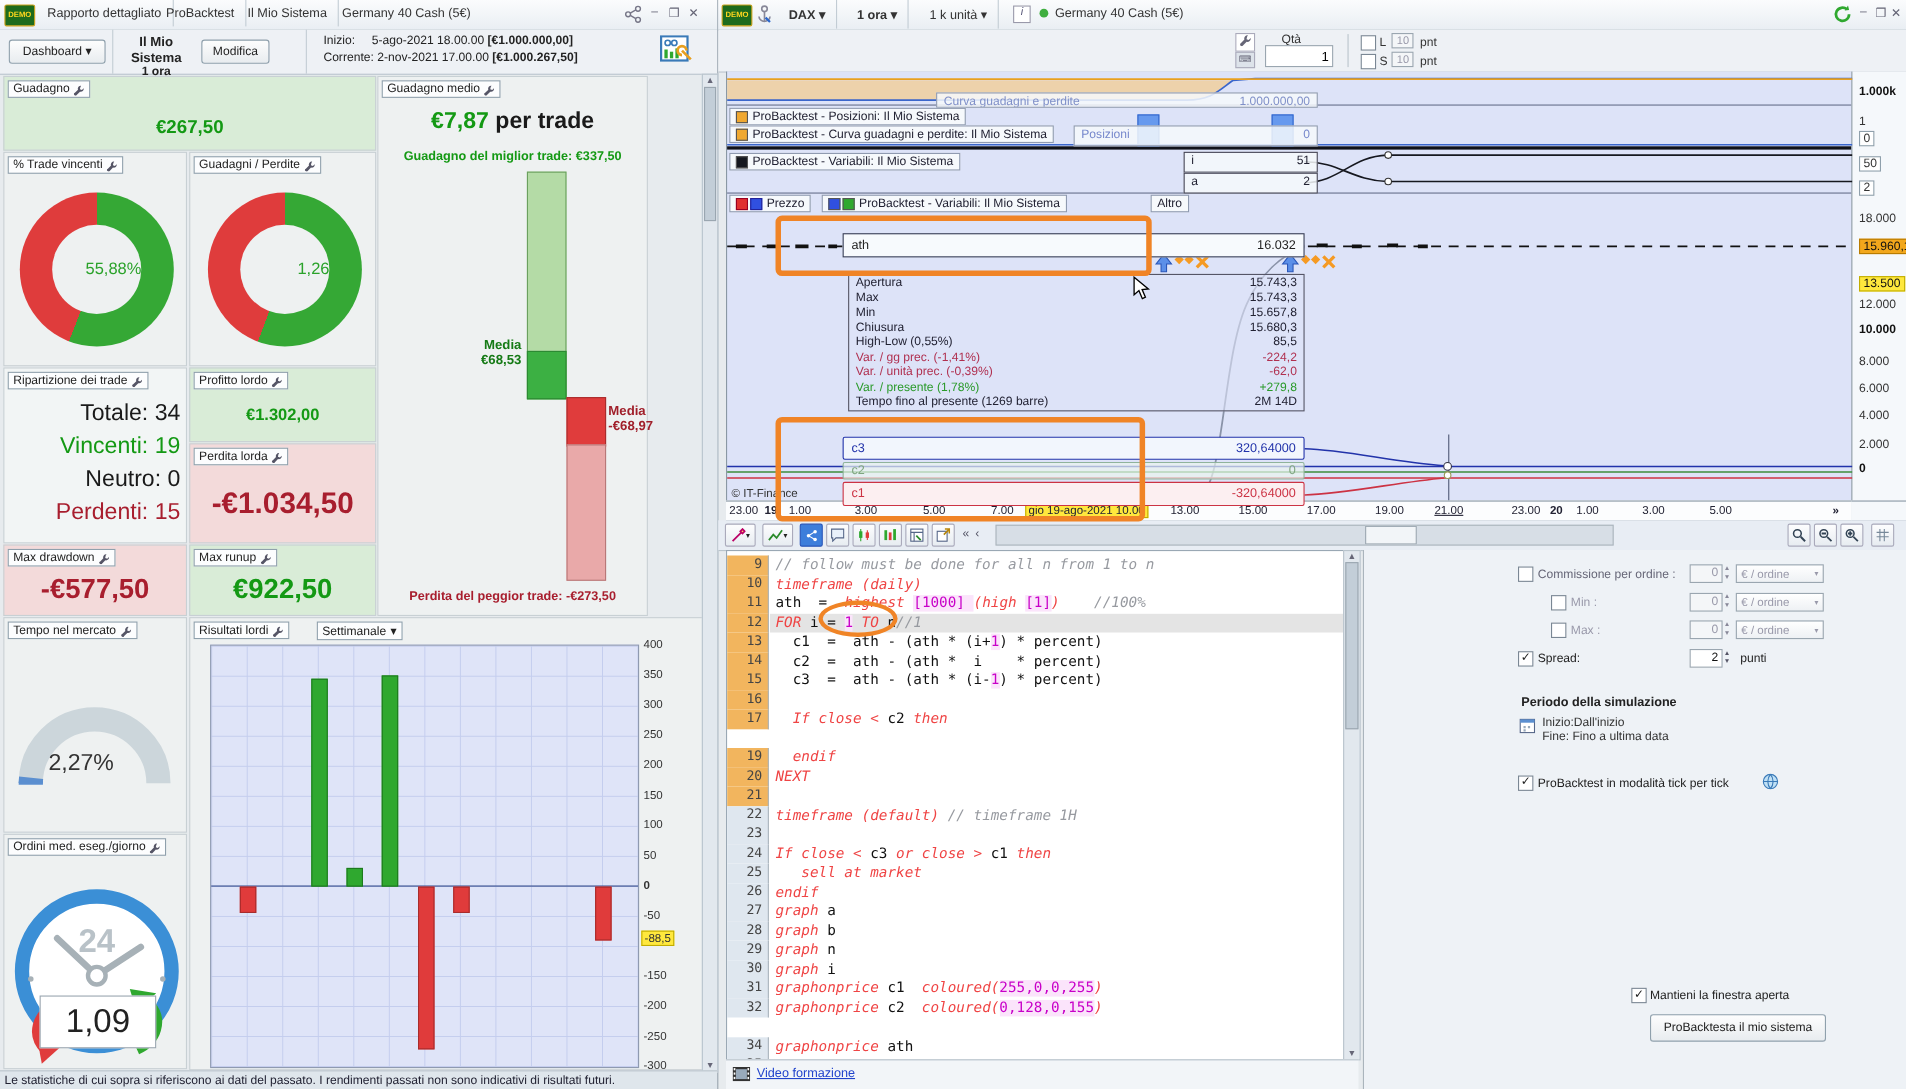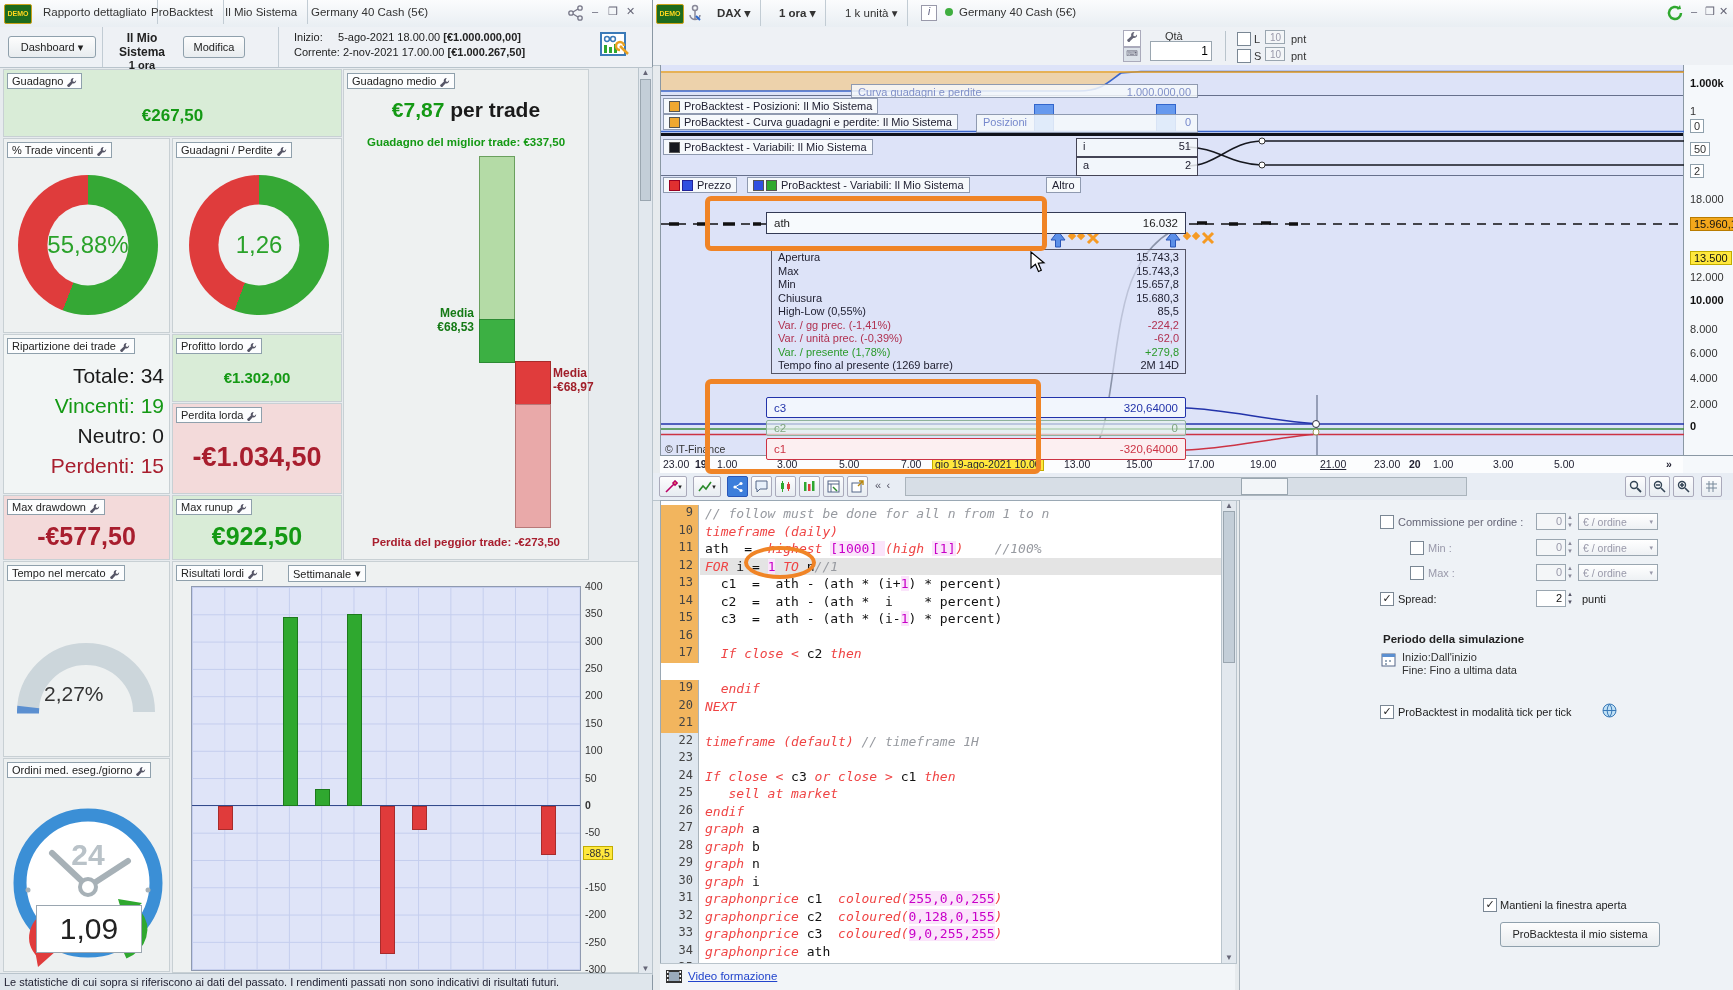--- a/index.html
+++ b/index.html
@@ -10,22 +10,22 @@
   .ttab{display:inline-block;padding:6px 10px;border-right:1px solid #c2ccd4;font-size:11.5px;color:#333;}
   .btn{background:linear-gradient(#fdfdfd,#e8ecef);border:1px solid #8fa0ac;border-radius:3px;
        text-align:center;font-size:11px;color:#222;}
   .ptab{position:absolute;background:#fcfdfe;border:1px solid #8fa0ac;font-size:11px;color:#222;
         padding:1px 4px;display:flex;align-items:flex-end;gap:4px;white-space:nowrap;z-index:3;}
   .panel{position:absolute;background:#eef1f1;border:1px solid #c8d0d4;}
   .panel.green{background:#d9ecd7;}
   .panel.pink{background:#f3dada;}
   .donut{position:absolute;border-radius:50%;}
   .donut .hole{position:absolute;left:50%;top:50%;transform:translate(-50%,-50%);
-        width:58%;height:58%;border-radius:50%;background:#eef1f1;display:flex;align-items:center;justify-content:center;
-        font-size:24px;color:#2aa22a;}
+        width:58%;height:58%;border-radius:50%;background:#eef1f1;display:flex;align-items:center;justify-content:flex-end;
+        font-size:15px;color:#2aa22a;}
   .grn{color:#149914;} .red{color:#a81e2e;} .blk{color:#1a1a1a;}
   .chart-bg{background:#dde3f8;}
   .htab{position:absolute;background:#f6f9fc;border:1px solid #8f9ab0;font-size:11px;color:#223;
         padding:1px 5px;display:flex;align-items:center;gap:4px;white-space:nowrap;z-index:5;}
   .sq{display:inline-block;width:9px;height:9px;border:1px solid #555;}
   .vbox{position:absolute;border:1px solid #8f9ab0;font-size:11px;display:flex;justify-content:space-between;
         padding:1px 6px;background:rgba(246,249,252,.85);z-index:4;}
   .pirow{display:flex;justify-content:space-between;font-size:11px;line-height:13.5px;padding:0 6px;}
   .scl{position:absolute;font-size:11px;color:#333;left:6px;white-space:nowrap;}
   .scl.b{font-weight:bold;color:#111;}
@@ -588,21 +588,21 @@
         <div class="tlab b" style="left: 35px;">19</div>
         <div class="tlab" style="left: 57px;">1.00</div>
         <div class="tlab" style="left: 117px;">3.00</div>
         <div class="tlab" style="left: 179px;">5.00</div>
         <div class="tlab" style="left: 241px;">7.00</div>
         <div class="tlab y" style="left: 272px;">gio 19-ago-2021 10.00</div>
         <div class="tlab" style="left: 404px;">13.00</div>
         <div class="tlab" style="left: 466px;">15.00</div>
         <div class="tlab" style="left: 528px;">17.00</div>
         <div class="tlab" style="left: 590px;">19.00</div>
-        <div class="tlab" style="left: 660px; text-decoration: underline;">21.00</div>
+        <div class="tlab" style="left: 644px; text-decoration: underline;">21.00</div>
         <div class="tlab" style="left: 714px;">23.00</div>
         <div class="tlab b" style="left: 749px;">20</div>
         <div class="tlab" style="left: 773px;">1.00</div>
         <div class="tlab" style="left: 833px;">3.00</div>
         <div class="tlab" style="left: 894px;">5.00</div>
         <div class="tlab b" style="left: 1006px;">»</div>
       </div>
     <div class="abs" style="left:1030px;top:455px;width:50px;height:17px;background:#f5f8fb;border-top:1px solid #8a98a4;border-bottom:1px solid #9aa8b4;"></div>
 
     <div class="abs" style="left:0;top:473px;width:1080px;height:27px;background:#e8edf4;border-bottom:1px solid #b9c4cc;">
@@ -774,24 +774,20 @@
           <span class="ln">30</span>
           <span class="ct"><span class="sk">graph </span><span class="sv">i</span></span>
         </div>
         <div class="code-line" style="top: 389px;">
           <span class="ln">31</span>
           <span class="ct"><span class="sk">graphonprice </span><span class="sv">c1  </span><span class="sk">coloured(</span><span class="sn">255,0,0,255</span><span class="sk">)</span></span>
         </div>
         <div class="code-line" style="top: 406.5px;">
           <span class="ln">32</span>
           <span class="ct"><span class="sk">graphonprice </span><span class="sv">c2  </span><span class="sk">coloured(</span><span class="sn">0,128,0,155</span><span class="sk">)</span></span>
-        </div>
-        <div class="code-line" style="top: 424px;">
-          <span class="ln">33</span>
-          <span class="ct"><span class="sk">graphonprice </span><span class="sv">c3  </span><span class="sk">coloured(</span><span class="sn">9,0,255,255</span><span class="sk">)</span></span>
         </div>
         <div class="code-line" style="top: 441.5px;">
           <span class="ln">34</span>
           <span class="ct"><span class="sk">graphonprice </span><span class="sv">ath</span></span>
         </div>
         <div class="code-line" style="top: 459px;">
           <span class="ln">35</span>
           <span class="ct"></span>
         </div>
       </div>

